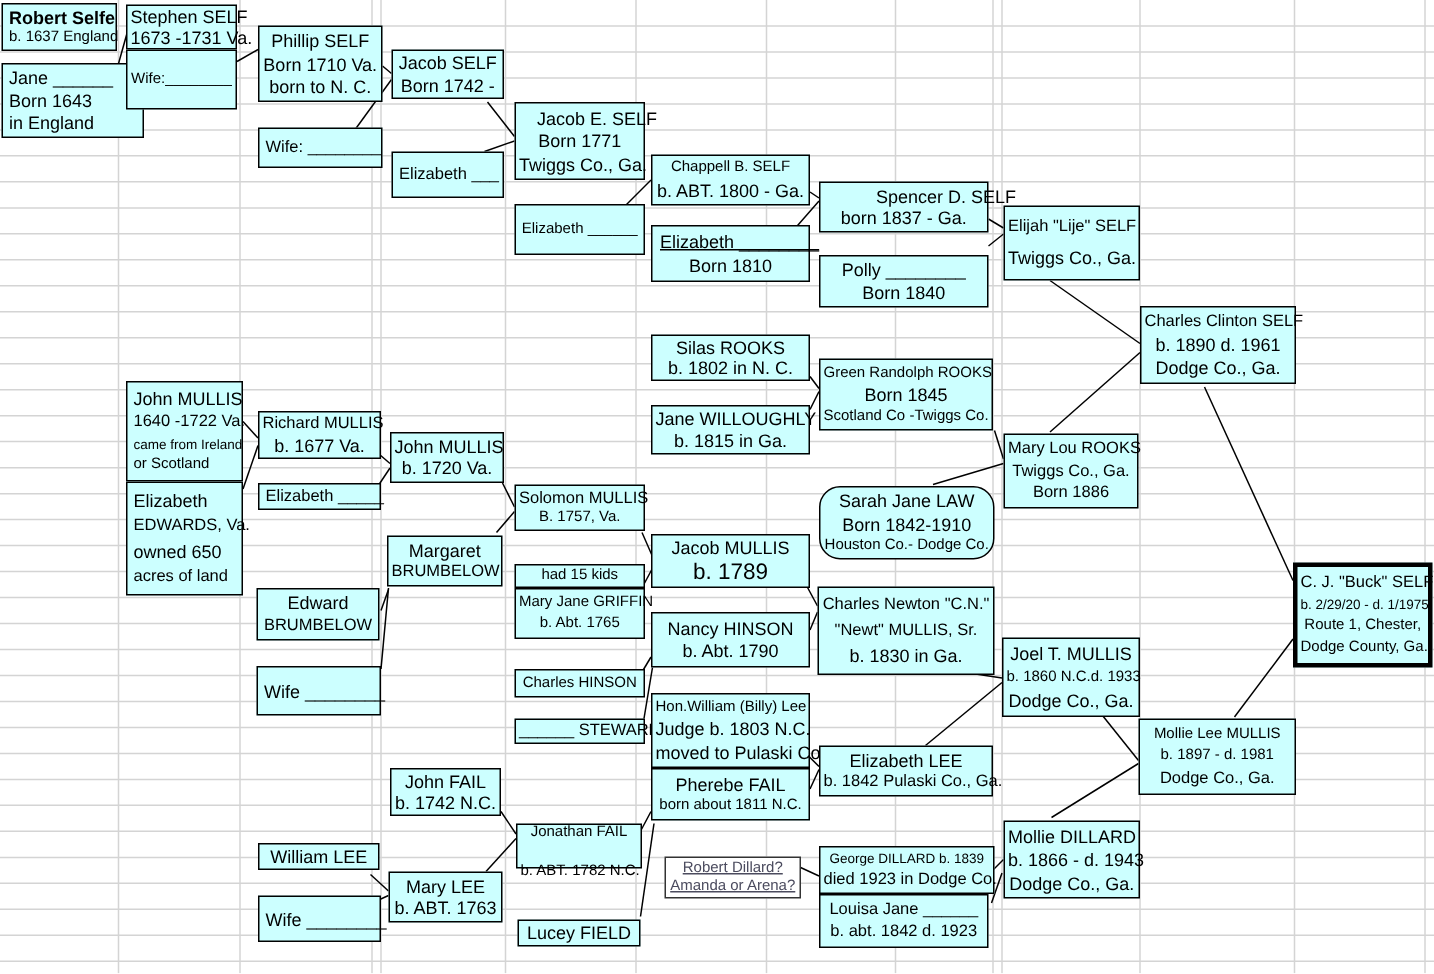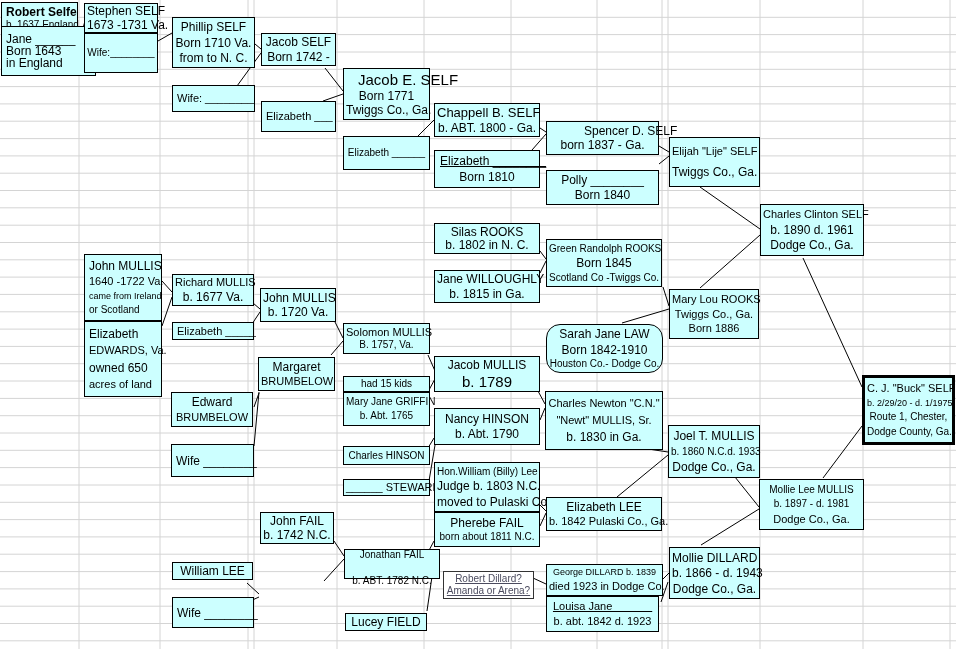--- a/index.html
+++ b/index.html
@@ -129,57 +129,57 @@
         <line x1="331" y1="355" x2="343" y2="341" stroke="#000000" stroke-width="1"></line>
         <line x1="254" y1="407" x2="259" y2="393" stroke="#000000" stroke-width="1"></line>
         <line x1="254" y1="446" x2="259" y2="392" stroke="#000000" stroke-width="1"></line>
       </g>
   </svg>
   <div id="boxes">
       <div class="person align-l" style="left: 1px; top: 2px; width: 77px; height: 32px;">
         <div class="ln bold" style="font-size: 12px;">Robert Selfe</div>
         <div class="ln" style="font-size: 10px;">b. 1637 England</div>
       </div>
-      <div class="person align-l" style="left: 1px; top: 26px; width: 95px; height: 50px; justify-content: center;">
+      <div class="person align-l" style="left: 1px; top: 42px; width: 95px; height: 50px;">
         <div class="ln" style="font-size: 12px;">Jane ______</div>
         <div class="ln" style="font-size: 12px;">Born 1643</div>
         <div class="ln" style="font-size: 12px;">in England</div>
       </div>
       <div class="person" style="left: 84px; top: 3px; width: 74px; height: 30px;">
         <div class="ln" style="font-size: 12px;">Stephen SELF</div>
         <div class="ln" style="font-size: 12px;">1673 -1731 Va.</div>
       </div>
       <div class="person" style="left: 84px; top: 33px; width: 74px; height: 40px;">
         <div class="ln" style="font-size: 10px;">Wife:________</div>
       </div>
       <div class="person" style="left: 172px; top: 17px; width: 83px; height: 51px;">
         <div class="ln" style="font-size: 12px;">Phillip SELF</div>
         <div class="ln" style="font-size: 12px;">Born 1710  Va.</div>
-        <div class="ln" style="font-size: 12px;">from to N. C.</div>
+        <div class="ln" style="font-size: 12px;">born to N. C.</div>
       </div>
       <div class="person align-l" style="left: 172px; top: 85px; width: 83px; height: 27px;">
         <div class="ln" style="font-size: 11px;">Wife: ________</div>
       </div>
       <div class="person" style="left: 261px; top: 33px; width: 75px; height: 33px;">
         <div class="ln" style="font-size: 12px;">Jacob SELF</div>
         <div class="ln" style="font-size: 12px;">Born 1742 -</div>
       </div>
       <div class="person align-l" style="left: 261px; top: 101px; width: 75px; height: 31px;">
         <div class="ln" style="font-size: 11px;">Elizabeth ___</div>
       </div>
       <div class="person" style="left: 343px; top: 68px; width: 87px; height: 52px;">
-        <div class="ln" style="font-size: 15px; padding-left: 14px;">Jacob E. SELF</div>
+        <div class="ln" style="font-size: 12px; padding-left: 14px;">Jacob E. SELF</div>
         <div class="ln" style="font-size: 12px;">Born 1771</div>
         <div class="ln" style="font-size: 12px;">Twiggs Co., Ga.</div>
       </div>
       <div class="person" style="left: 343px; top: 136px; width: 87px; height: 34px;">
         <div class="ln" style="font-size: 10px;">Elizabeth ______</div>
       </div>
       <div class="person" style="left: 434px; top: 103px; width: 106px; height: 34px;">
-        <div class="ln" style="font-size: 13px;">Chappell B. SELF</div>
+        <div class="ln" style="font-size: 10px;">Chappell B. SELF</div>
         <div class="ln" style="font-size: 12px;">b. ABT. 1800 - Ga.</div>
       </div>
       <div class="person" style="left: 434px; top: 150px; width: 106px; height: 38px;">
         <div class="ln a-l" style="font-size: 12px;">Elizabeth ________</div>
         <div class="ln" style="font-size: 12px;">Born 1810</div>
       </div>
       <div class="person" style="left: 546px; top: 121px; width: 113px; height: 34px;">
         <div class="ln" style="font-size: 12px; padding-left: 37px;">Spencer D. SELF</div>
         <div class="ln" style="font-size: 12px;">born 1837 - Ga.</div>
       </div>
@@ -315,37 +315,41 @@
       <div class="person" style="left: 260px; top: 512px; width: 74px; height: 32px;">
         <div class="ln" style="font-size: 12px;">John FAIL</div>
         <div class="ln" style="font-size: 12px;">b. 1742 N.C.</div>
       </div>
       <div class="person" style="left: 172px; top: 562px; width: 81px; height: 18px;">
         <div class="ln" style="font-size: 12px;">William LEE</div>
       </div>
       <div class="person align-l" style="left: 172px; top: 597px; width: 82px; height: 31px;">
         <div class="ln" style="font-size: 12px;">Wife ________</div>
       </div>
-      <div class="person" style="left: 344px; top: 549px; width: 96px; height: 30px; gap: 16px;">
+      <div class="person" style="left: 259px; top: 581px; width: 76px; height: 34px;">
+        <div class="ln" style="font-size: 12px;">Mary LEE</div>
+        <div class="ln" style="font-size: 12px;">b. ABT. 1763</div>
+      </div>
+      <div class="person" style="left: 344px; top: 549px; width: 84px; height: 30px; gap: 16px;">
         <div class="ln" style="font-size: 10px;">Jonathan FAIL</div>
         <div class="ln" style="font-size: 10px;">b. ABT. 1782 N.C.</div>
       </div>
       <div class="person" style="left: 345px; top: 613px; width: 82px; height: 18px;">
         <div class="ln" style="font-size: 12px;">Lucey FIELD</div>
       </div>
       <div class="person v-white" style="left: 443px; top: 571px; width: 91px; height: 28px;">
         <div class="ln und" style="font-size: 10px;">Robert Dillard?</div>
         <div class="ln und" style="font-size: 10px;">Amanda or Arena?</div>
       </div>
       <div class="person" style="left: 546px; top: 564px; width: 117px; height: 32px;">
         <div class="ln" style="font-size: 9px;">George DILLARD b. 1839</div>
         <div class="ln" style="font-size: 11px;">died 1923 in Dodge Co.</div>
       </div>
       <div class="person" style="left: 546px; top: 596px; width: 113px; height: 36px;">
-        <div class="ln" style="font-size: 11px; text-decoration: underline;">Louisa Jane ______</div>
+        <div class="ln" style="font-size: 11px;">Louisa Jane ______</div>
         <div class="ln" style="font-size: 11px;">b. abt. 1842 d. 1923</div>
       </div>
       <div class="person" style="left: 669px; top: 547px; width: 91px; height: 52px;">
         <div class="ln" style="font-size: 12px;">Mollie DILLARD</div>
         <div class="ln" style="font-size: 12px;">b. 1866 - d. 1943</div>
         <div class="ln" style="font-size: 12px;">Dodge Co., Ga.</div>
       </div>
     </div>
 </div>
 

